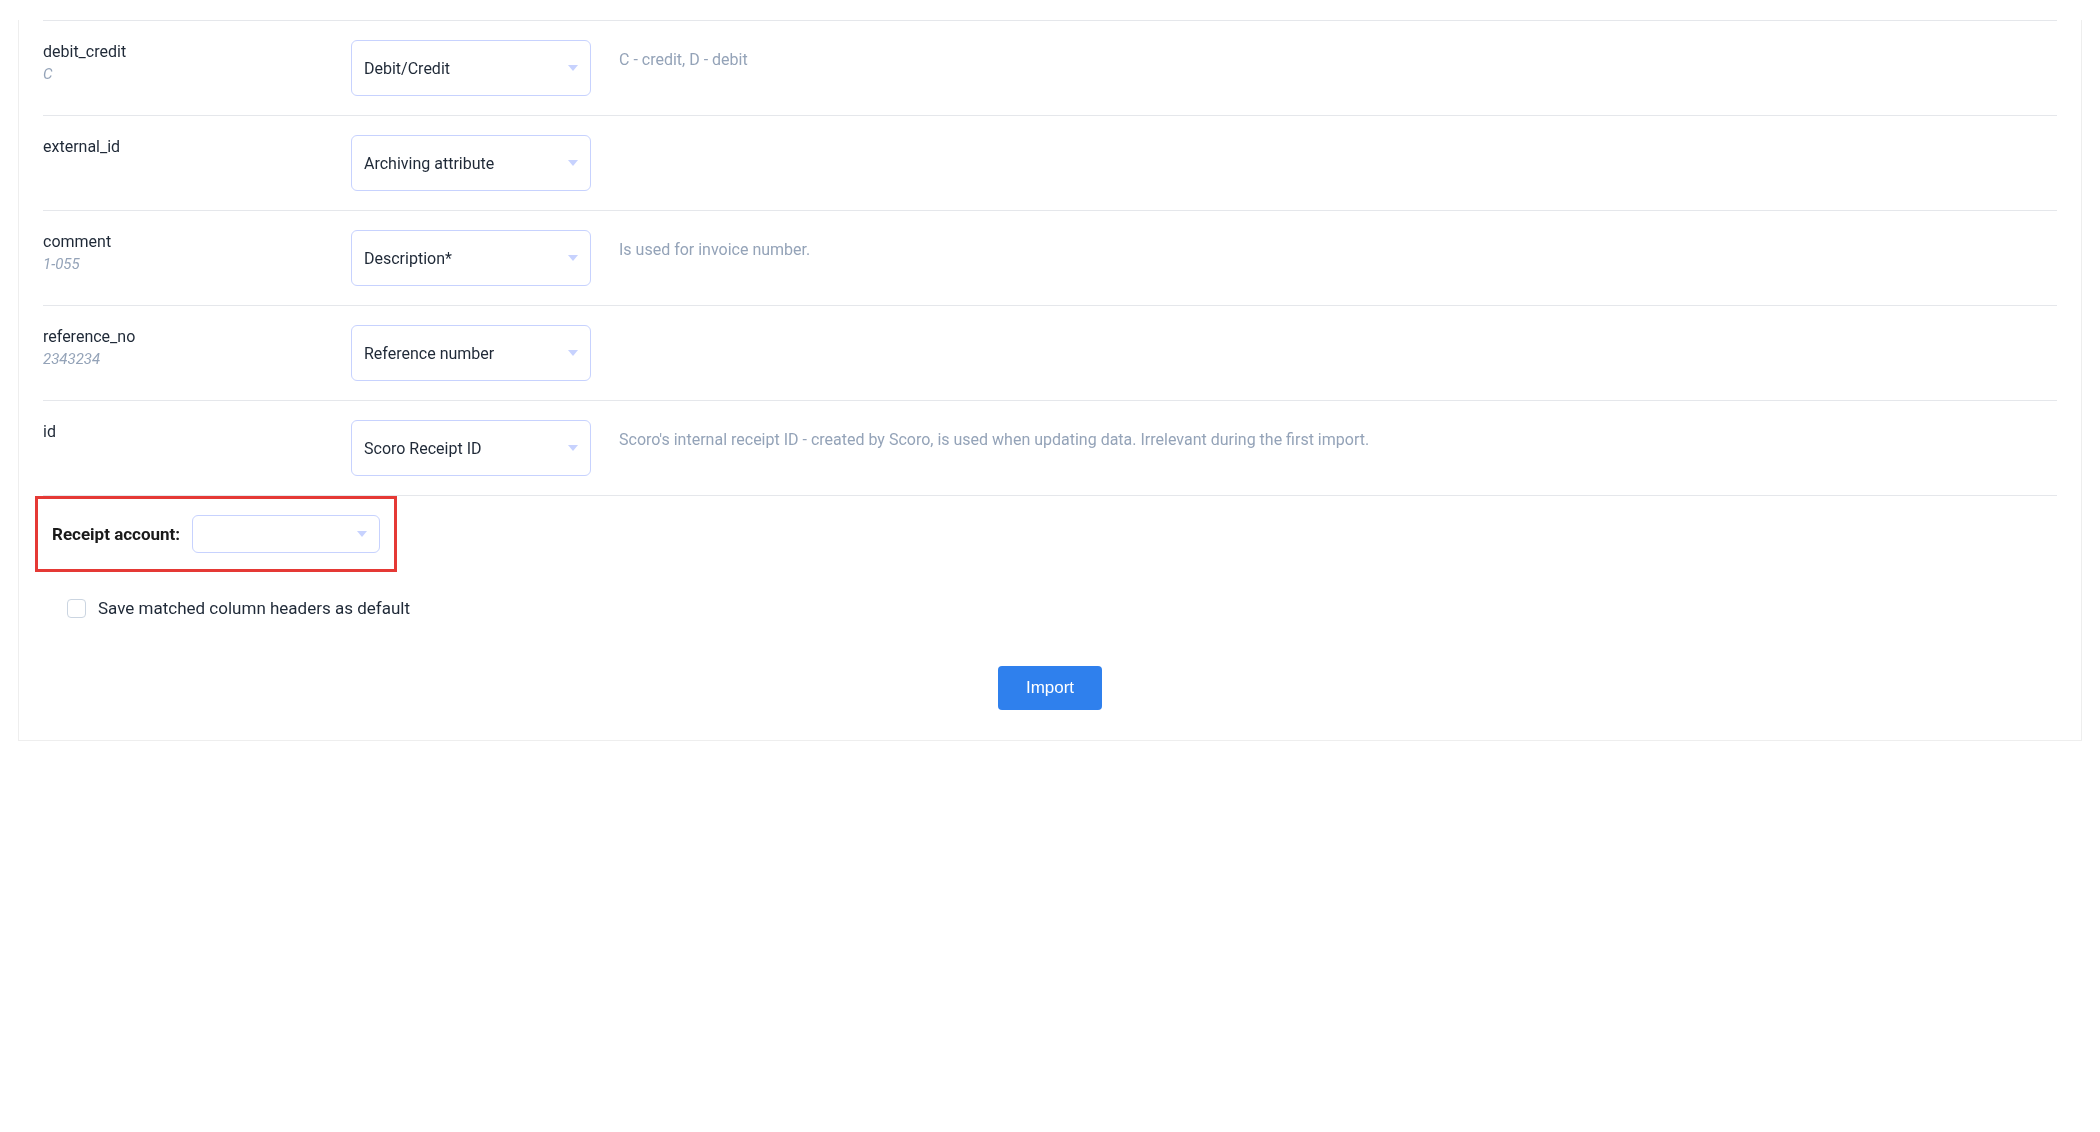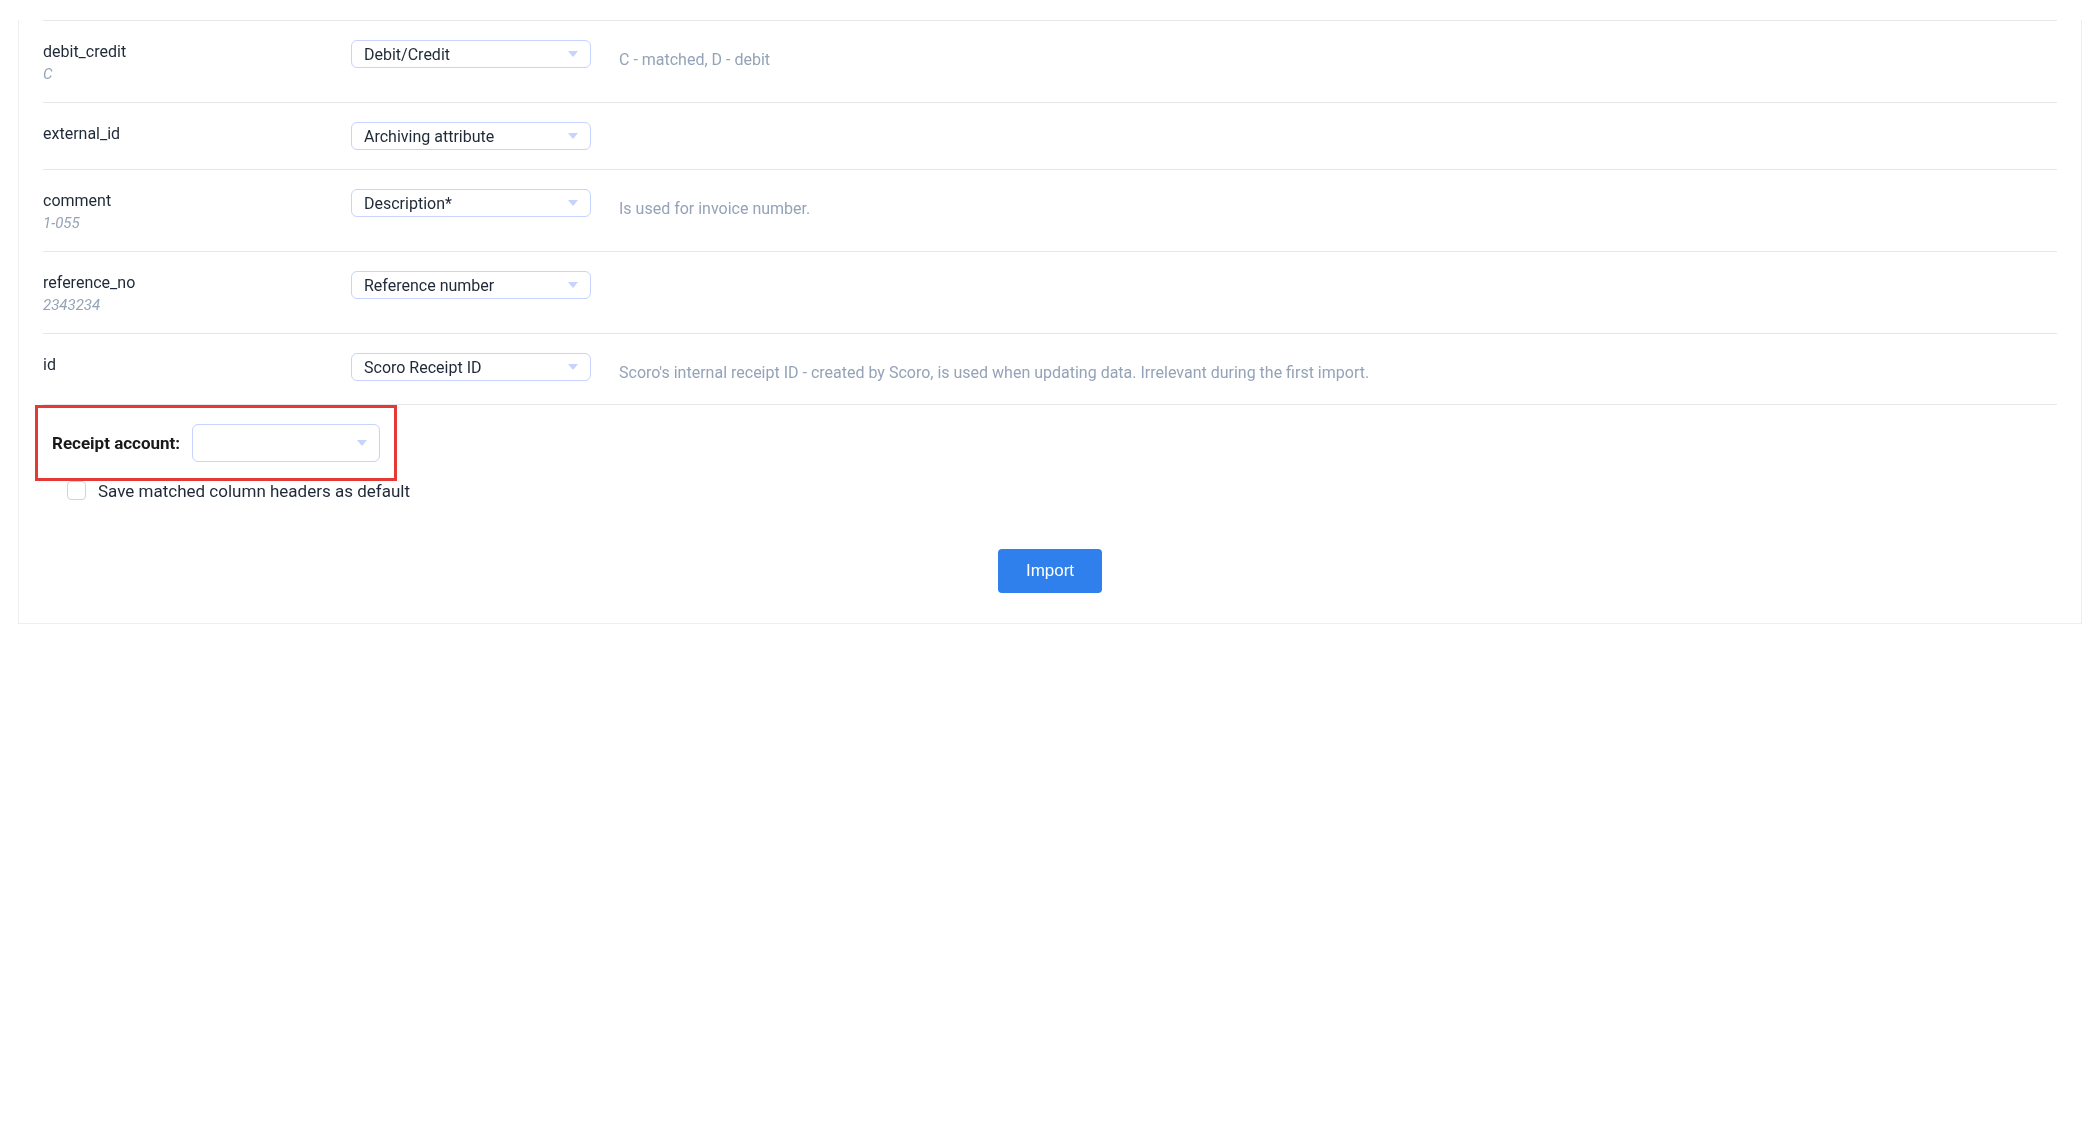--- a/index.html
+++ b/index.html
@@ -41,21 +41,21 @@
     }
     .field-sample {
       color: #94a3b8;
       font-style: italic;
       font-size: 15px;
     }
     .select {
       display: flex;
       align-items: center;
       justify-content: space-between;
-      height: 28px;
+      height: 56px;
       border: 1px solid #c7d2fe;
       border-radius: 6px;
       padding: 0 12px;
       background: #fff;
       cursor: pointer;
       color: #1f2937;
       font-size: 16px;
       width: 100%;
     }
     .select.small {
@@ -83,21 +83,23 @@
       gap: 12px;
       padding: 16px 14px;
       margin-left: -8px;
     }
     .receipt-account-label {
       font-weight: 700;
       font-size: 17px;
     }
     .checkbox-row {
       display: flex;
+      align-items: center;
       gap: 12px;
+      margin-top: 26px;
       padding-left: 24px;
     }
     .checkbox {
       width: 19px; height: 19px;
       border: 1.5px solid #cbd5e1;
       border-radius: 4px;
       background: #fff;
       cursor: pointer;
     }
     .checkbox-label {
@@ -132,21 +134,21 @@
 
     <div class="row">
       <div class="label-col">
         <div class="field-label">debit_credit</div>
         <div class="field-sample">C</div>
       </div>
       <div class="select">
         <span class="select-value">Debit/Credit</span>
         <span class="caret"></span>
       </div>
-      <div class="hint">C - matched, D - debit</div>
+      <div class="hint">C - credit, D - debit</div>
     </div>
 
     <div class="row">
       <div class="label-col">
         <div class="field-label">external_id</div>
         <div class="field-sample"></div>
       </div>
       <div class="select">
         <span class="select-value">Archiving attribute</span>
         <span class="caret"></span>

